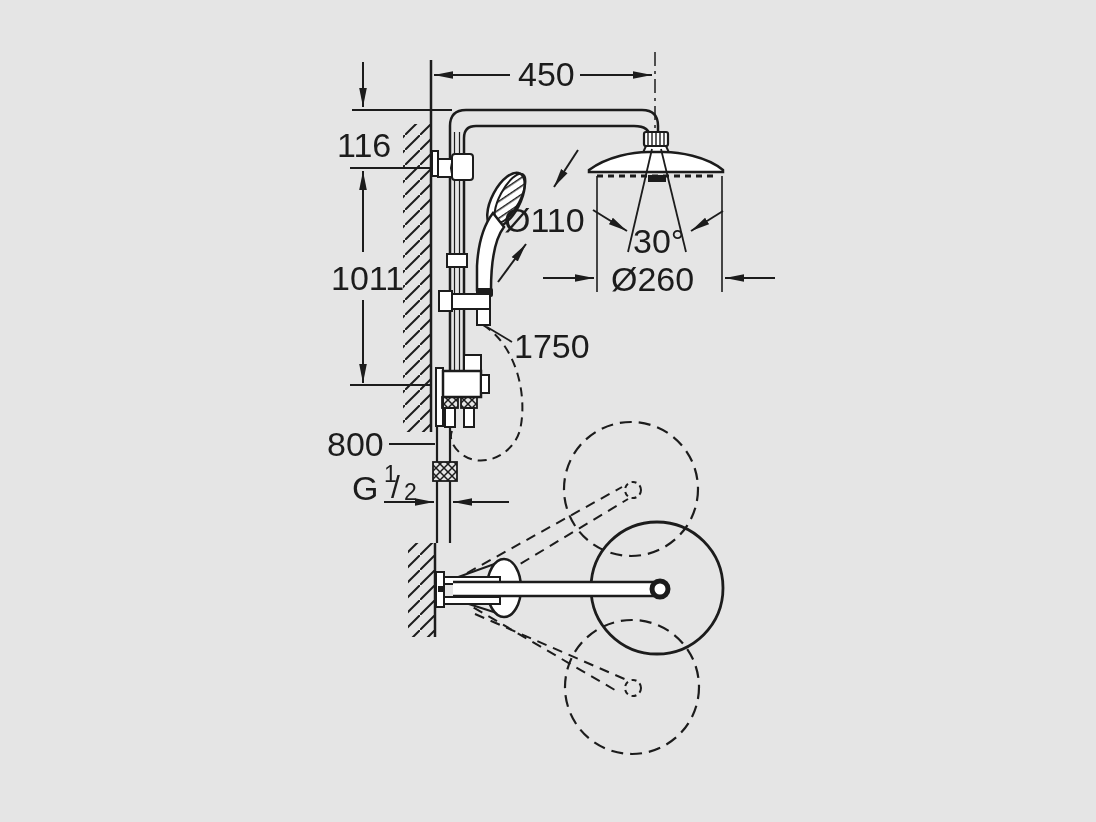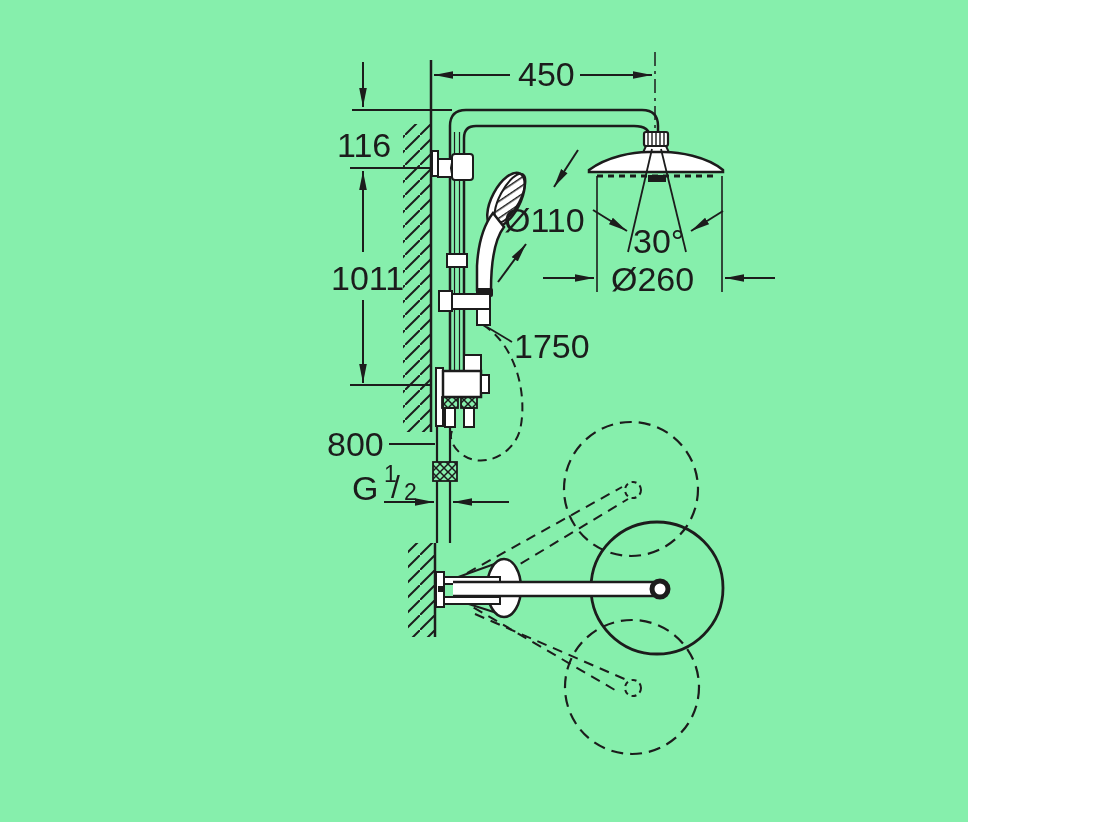--- a/index.html
+++ b/index.html
@@ -1,16 +1,16 @@
 <!DOCTYPE html>
 <html><head>
 <meta charset="utf-8">
 <style>
   html,body{margin:0;padding:0;background:#ffffff;}
-  .page{position:relative;width:968px;height:822px;background:#86efac;overflow:hidden;}
+  .page{position:relative;width:1096px;height:822px;background:#e5e5e5;overflow:hidden;}
   svg text{font-family:"Liberation Sans","DejaVu Sans",sans-serif;fill:#1c1c1c;}
   .dim{font-size:34px;}
   .dim-sm{font-size:23px;}
   .dim-slash{font-size:32px;}
 </style>
 </head>
 <body>
 
 <div class="page">
 <svg width="1096" height="822" viewBox="0 0 1096 822">

